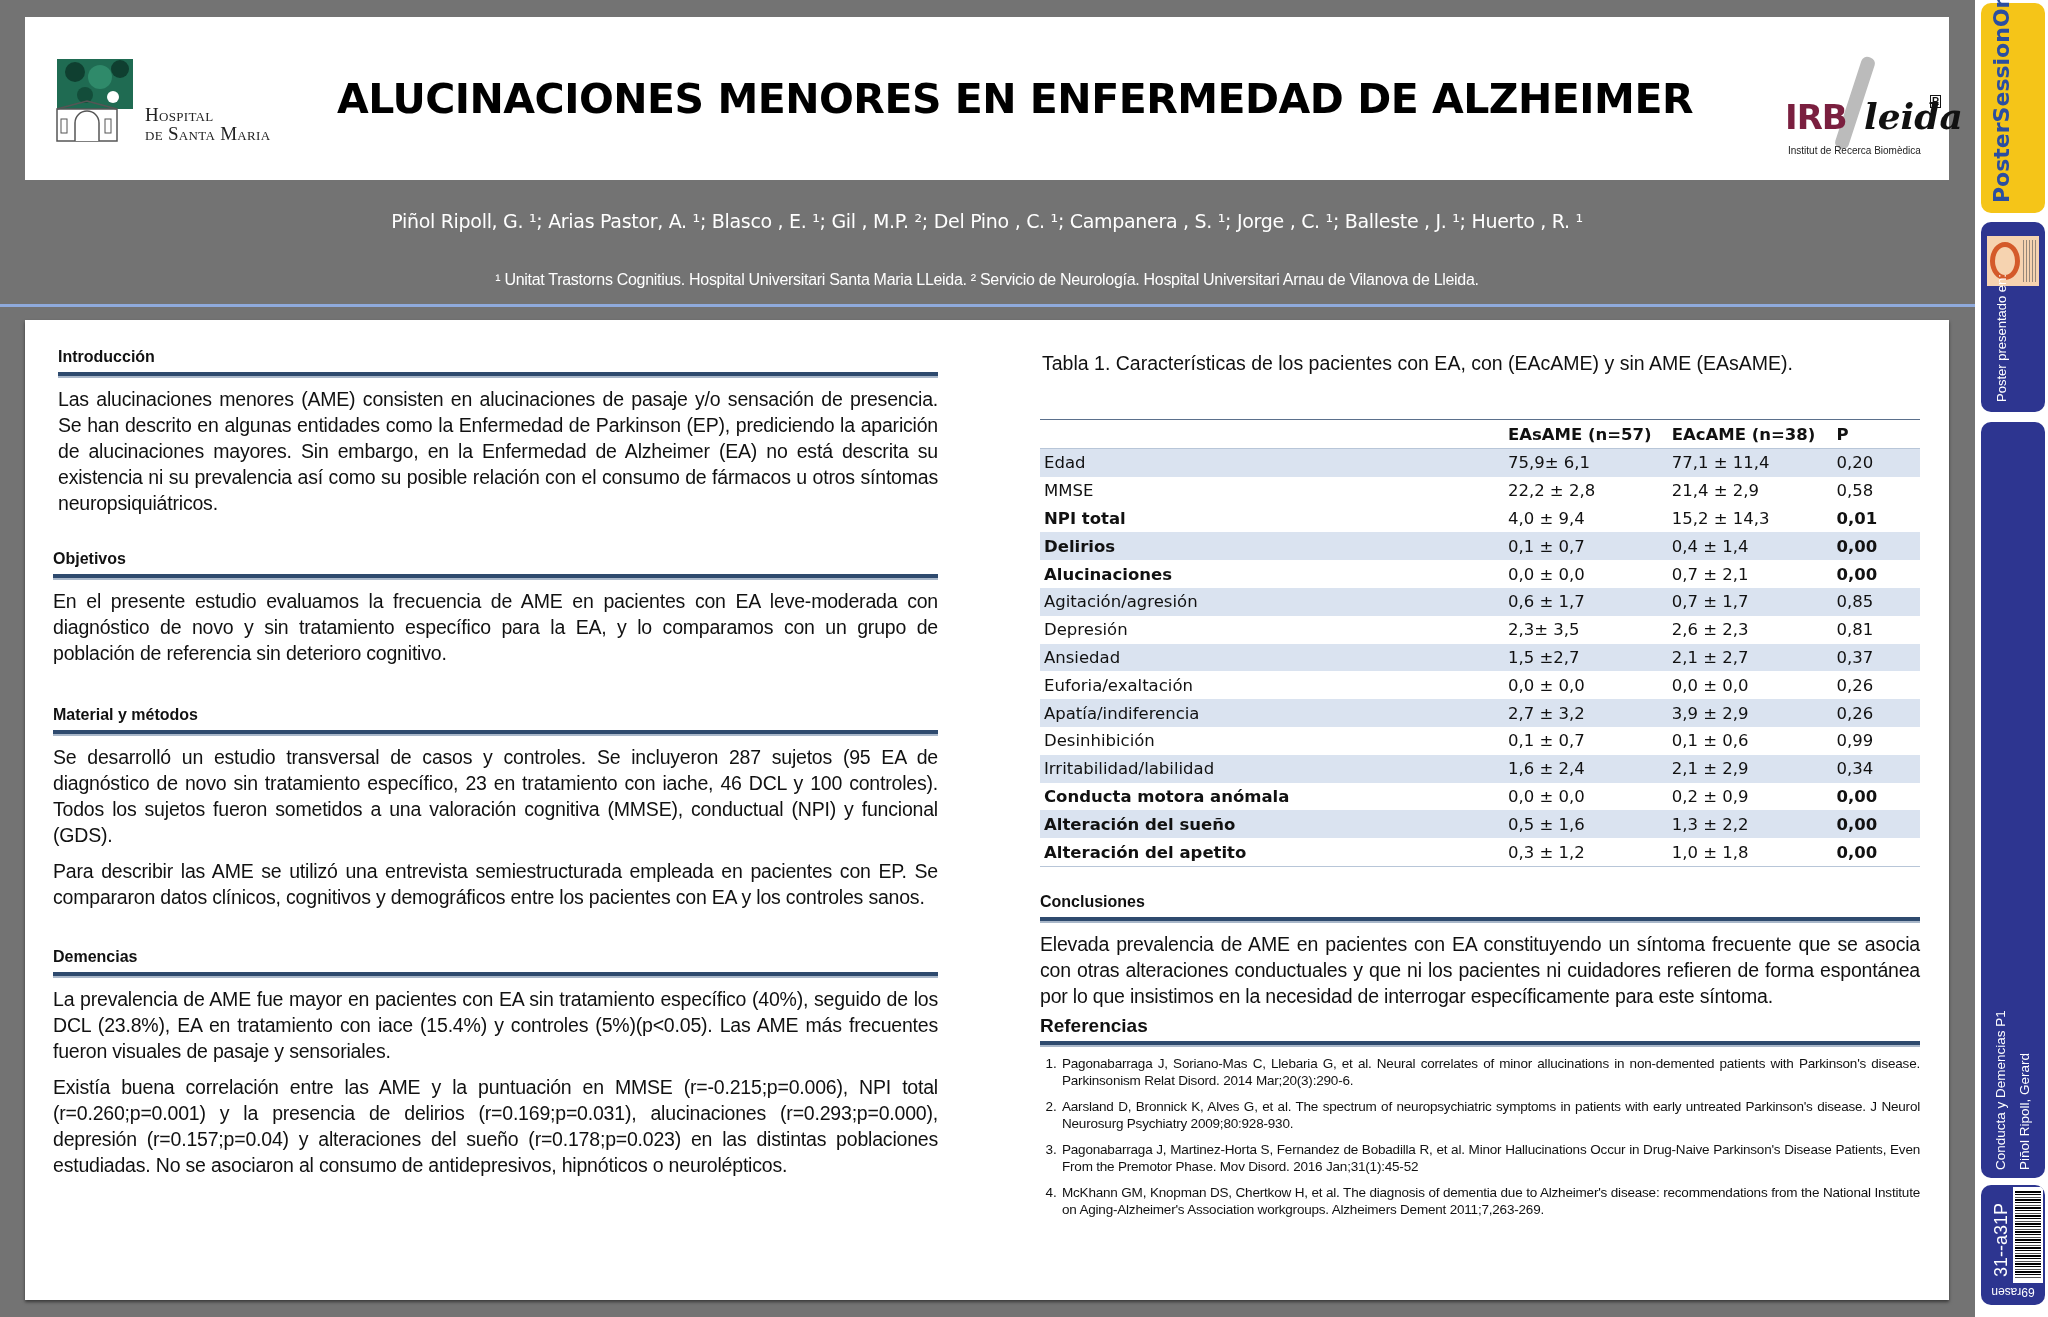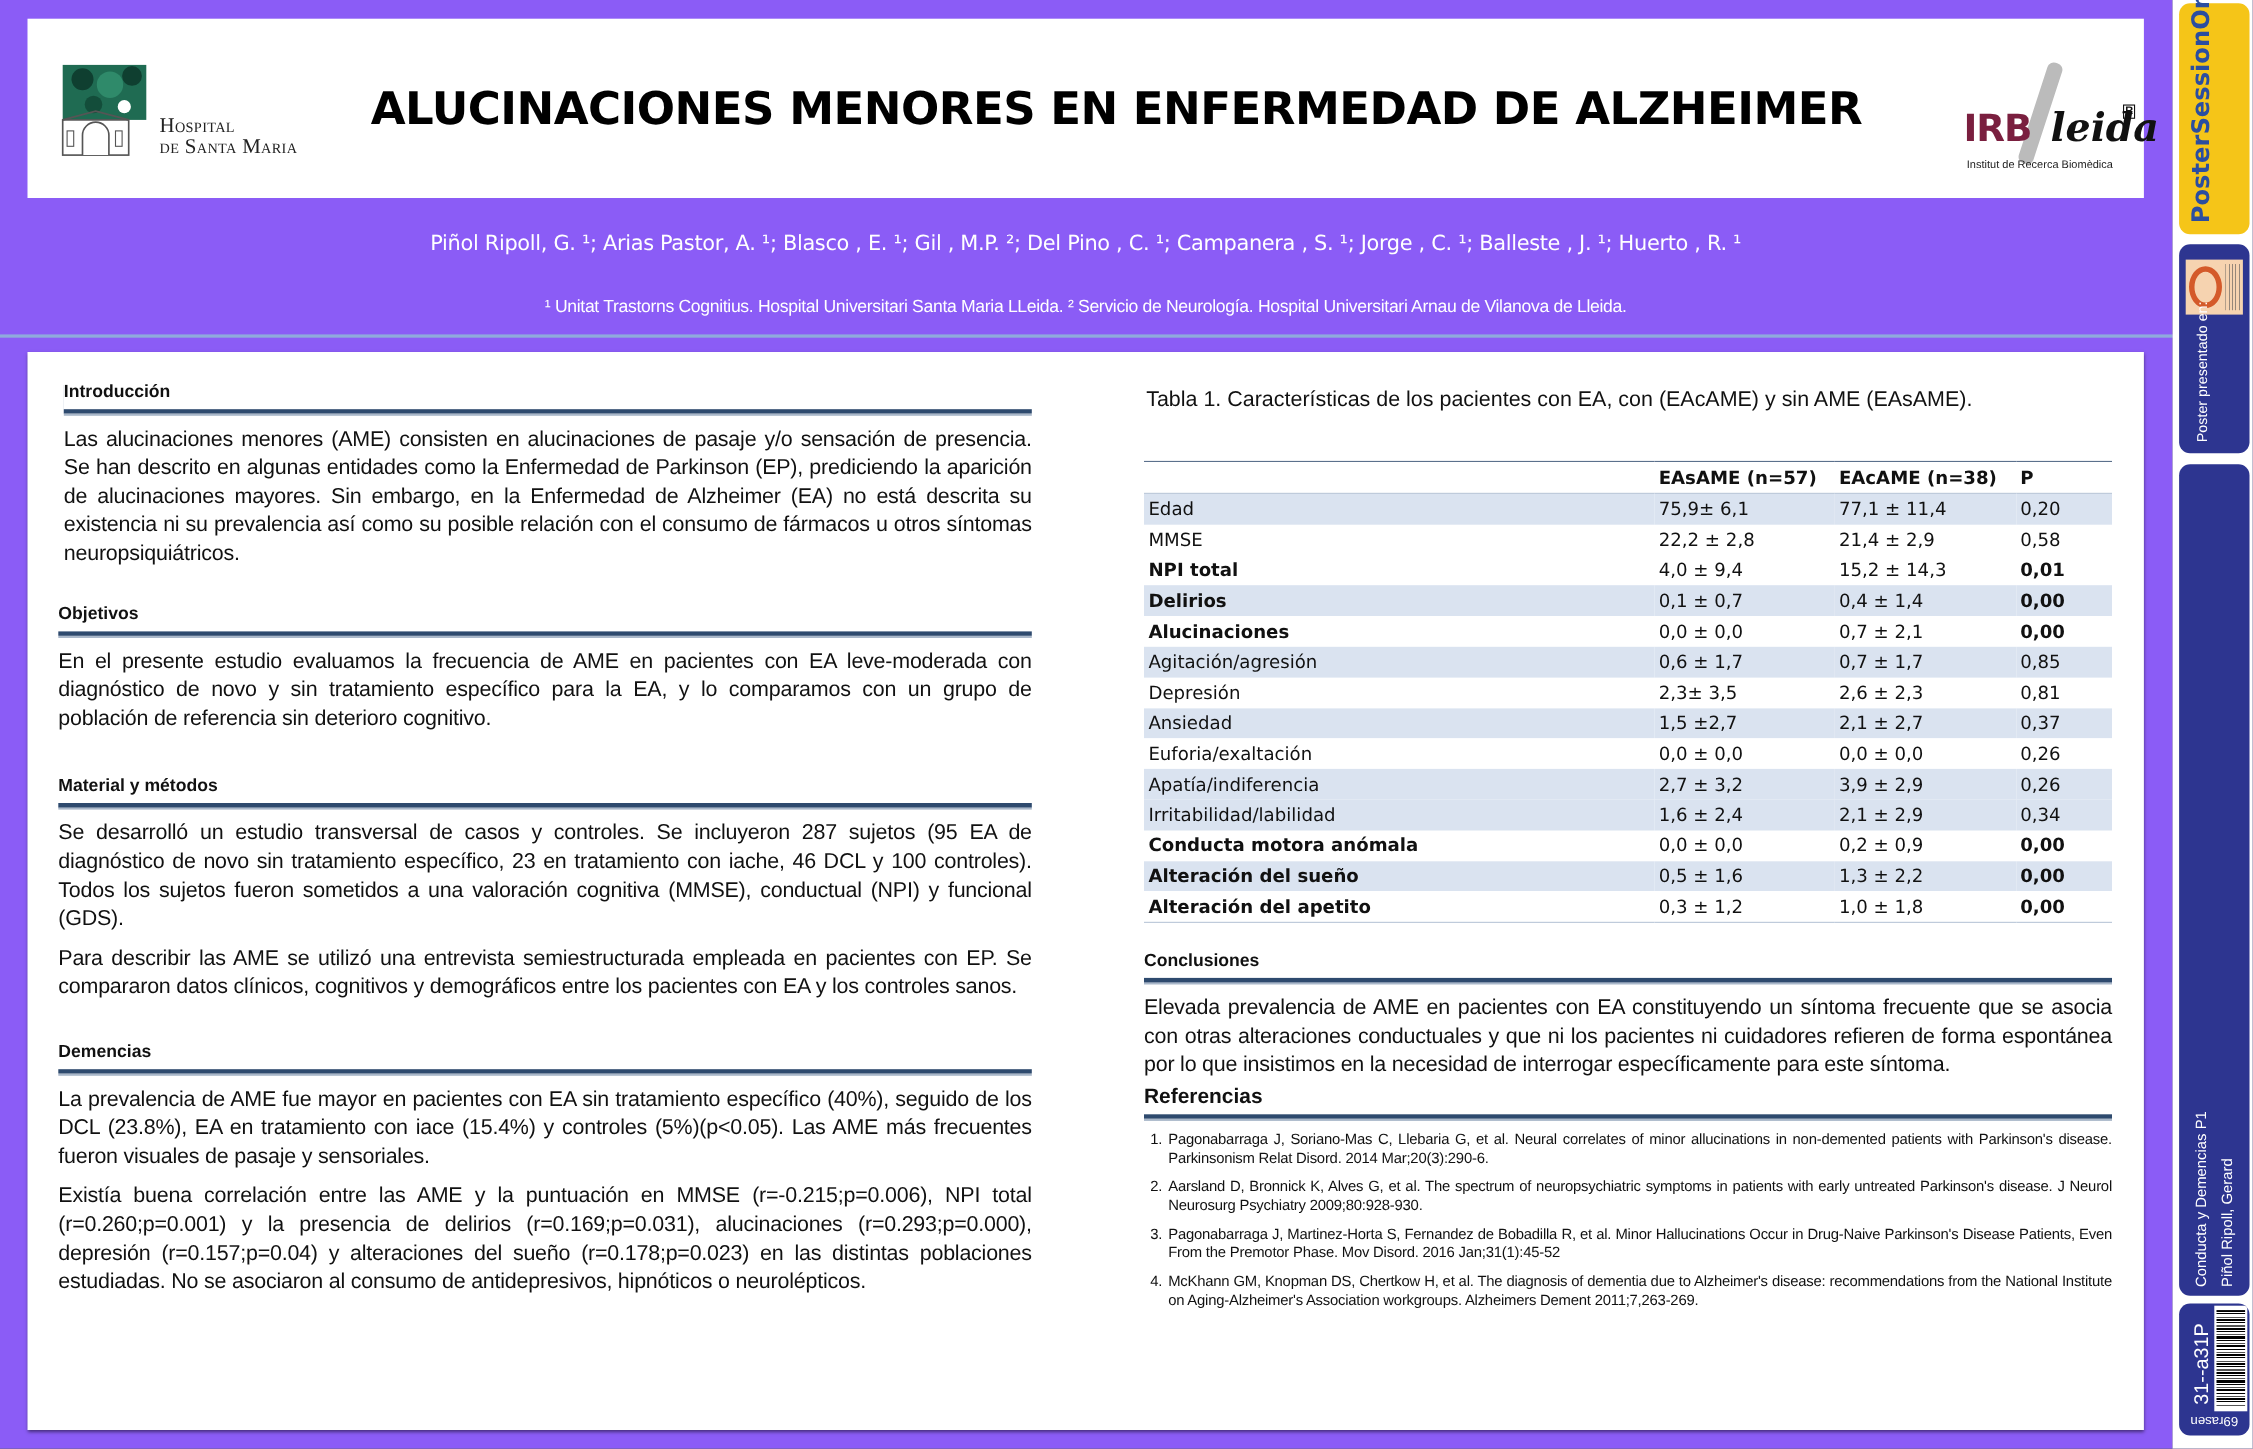--- a/index.html
+++ b/index.html
@@ -1,17 +1,17 @@
 <!DOCTYPE html>
 <html><head>
 <meta charset="utf-8">
 <style>
   html, body { margin:0; padding:0; }
   body { width:2048px; height:1317px; position:relative; overflow:hidden; background:#2a2460; font-family:"Liberation Sans", sans-serif; }
-  .poster { position:absolute; left:0; top:0; width:1975px; height:1317px; background:#8b5cf6; }
+  .poster { position:absolute; left:0; top:0; width:1975px; height:1317px; background:#737373; }
   .header-box { position:absolute; left:25px; top:17px; width:1924px; height:163px; background:#fff; }
   .hsm-logo { position:absolute; left:30px; top:40px; width:260px; height:90px; }
   .hsm-emblem { position:absolute; left:0; top:0; width:84px; height:86px; }
   .hsm-text { position:absolute; left:90px; top:48px; font-family:"Liberation Serif", serif; font-size:19px; line-height:19px; color:#222; font-variant:small-caps; letter-spacing:0.3px; }
   .title { position:absolute; left:300px; top:58px; width:1380px; text-align:center; font-family:"DejaVu Sans", sans-serif; font-weight:bold; font-size:41px; color:#000; letter-spacing:-0.5px; }
   .irb-logo { position:absolute; left:1755px; top:38px; width:170px; height:110px; }
   .irb-word { position:absolute; left:5px; top:42px; font-family:"DejaVu Sans", sans-serif; font-weight:bold; font-size:34px; color:#7a1f3f; letter-spacing:-1px; }
   .irb-leida { position:absolute; left:84px; top:40px; font-family:"DejaVu Serif", serif; font-weight:bold; font-style:italic; font-size:36px; color:#111; }
   .irb-slash { position:absolute; left:68px; top:0px; width:14px; height:96px; background:#bbb; transform:rotate(18deg); border-radius:6px; }
   .irb-r { position:absolute; left:150px; top:40px; font-size:10px; font-weight:bold; border:1.5px solid #111; padding:0 1px; color:#111; }
@@ -180,20 +180,26 @@
             <td class="v1">0,0 ± 0,0</td>
             <td class="v2">0,0 ± 0,0</td>
             <td class="p">0,26</td>
           </tr>
           <tr class="shade">
             <td class="lbl">Apatía/indiferencia</td>
             <td class="v1">2,7 ± 3,2</td>
             <td class="v2">3,9 ± 2,9</td>
             <td class="p">0,26</td>
           </tr>
+          <tr>
+            <td class="lbl">Desinhibición</td>
+            <td class="v1">0,1 ± 0,7</td>
+            <td class="v2">0,1 ± 0,6</td>
+            <td class="p">0,99</td>
+          </tr>
           <tr class="shade">
             <td class="lbl">Irritabilidad/labilidad</td>
             <td class="v1">1,6 ± 2,4</td>
             <td class="v2">2,1 ± 2,9</td>
             <td class="p">0,34</td>
           </tr>
           <tr class="bold">
             <td class="lbl">Conducta motora anómala</td>
             <td class="v1">0,0 ± 0,0</td>
             <td class="v2">0,2 ± 0,9</td>

